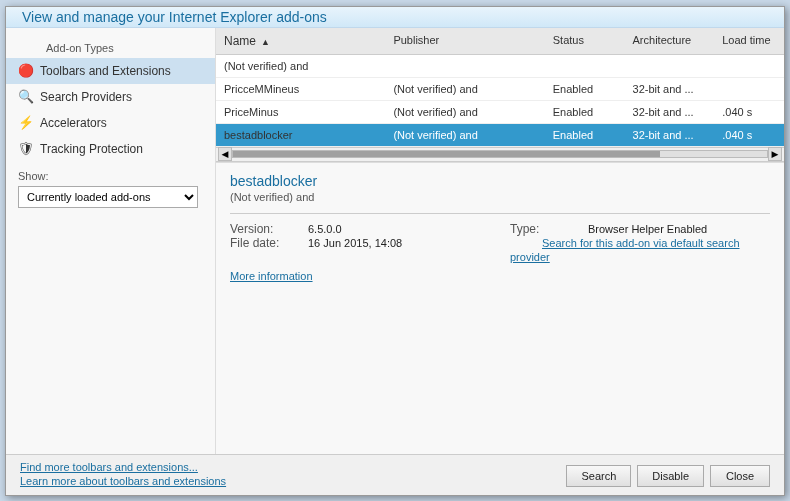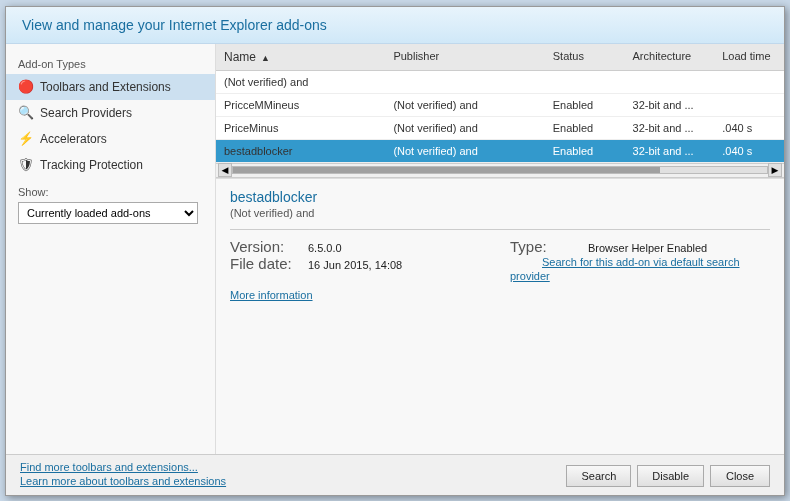--- a/index.html
+++ b/index.html
@@ -50,21 +50,21 @@
       display: flex;
       align-items: center;
       justify-content: center;
       color: white;
       font-size: 11px;
       font-weight: bold;
     }
 
     .header-banner {
       background: linear-gradient(to bottom, #e8f4fc, #d0e8f8);
-      padding: 10px 16px;
+      padding: 2px 16px;
       border-bottom: 1px solid #c0d8ec;
     }
 
     .header-banner-text {
       color: #1a6fa0;
       font-size: 14px;
       font-weight: normal;
     }
 
     .content-area {
@@ -80,20 +80,21 @@
       padding: 10px 0;
       display: flex;
       flex-direction: column;
     }
 
     .sidebar-label {
       padding: 4px 12px;
       color: #555;
       font-size: 11px;
       font-weight: normal;
+      margin-left: 28px;
     }
 
     .sidebar-item {
       padding: 5px 12px;
       cursor: pointer;
       display: flex;
       align-items: center;
       gap: 6px;
       color: #333;
     }
@@ -252,21 +253,21 @@
 
     .details-row {
       display: flex;
       gap: 8px;
       align-items: baseline;
     }
 
     .details-key {
       color: #555;
       min-width: 70px;
-      font-size: 15px;
+      font-size: 12px;
     }
 
     .details-val {
       color: #222;
       font-size: 11px;
     }
 
     .details-link {
       color: #1a6fa0;
       text-decoration: underline;

